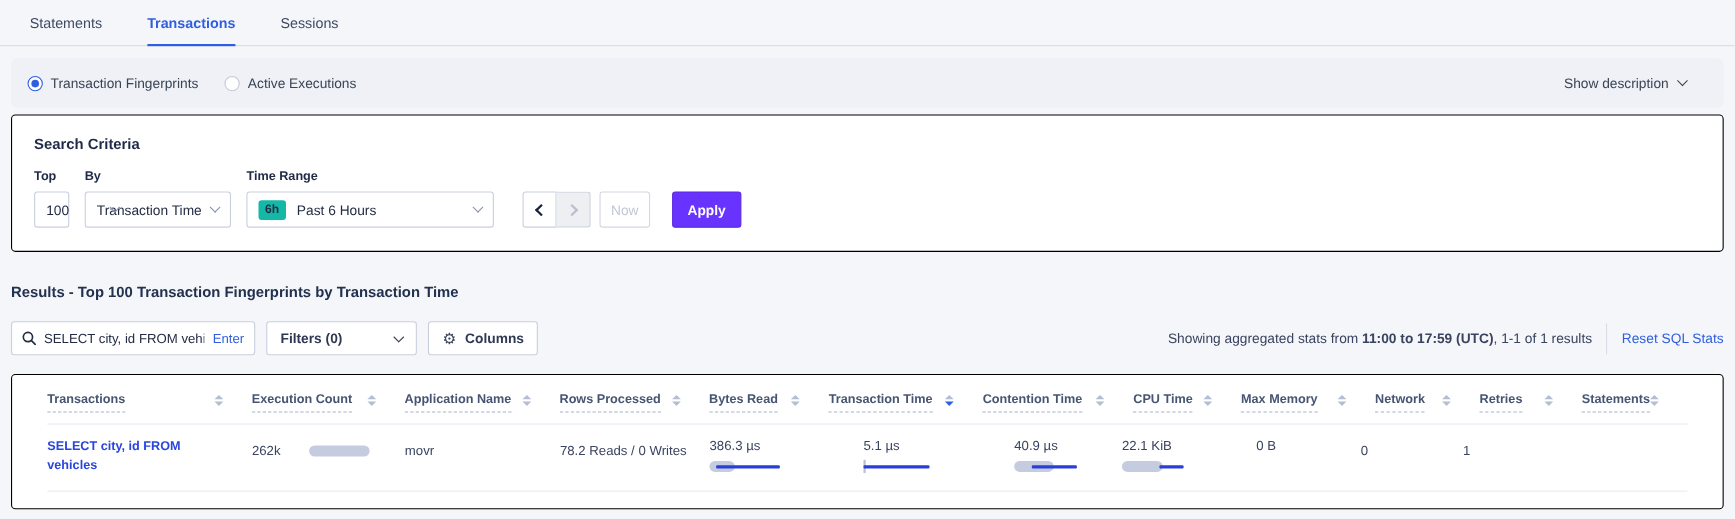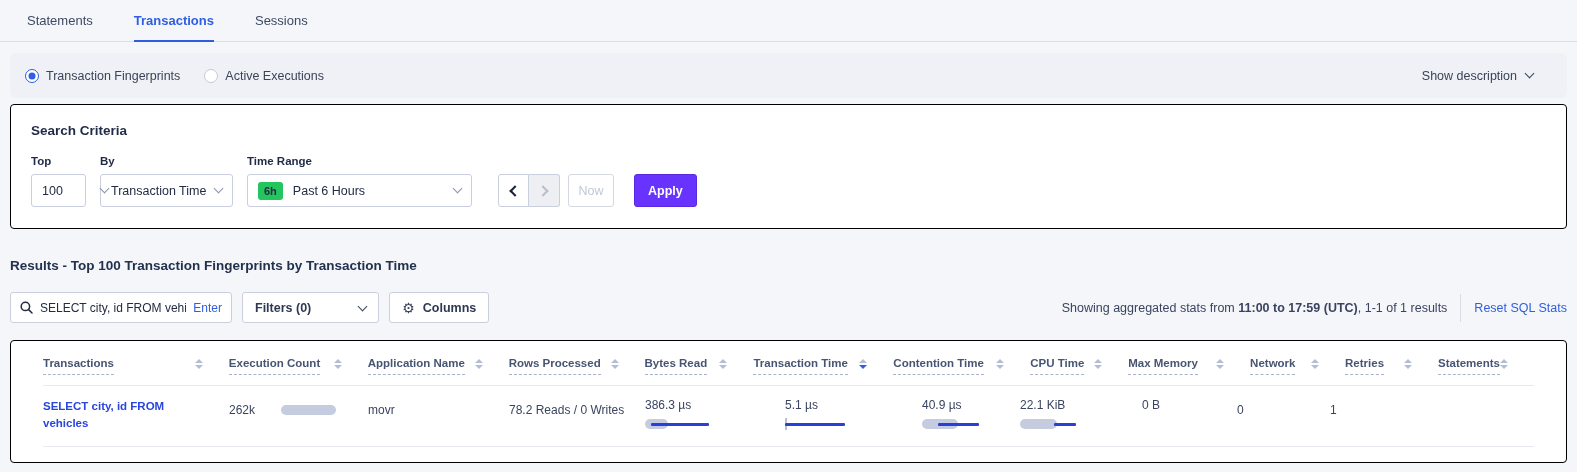--- a/index.html
+++ b/index.html
@@ -66,25 +66,25 @@
   .sc-title { font-size: 13.5px; font-weight: 700; color: #1f2a46; margin-bottom: 17px; }
   .sc-row { display: flex; align-items: flex-end; }
   .field { display: flex; flex-direction: column; margin-right: 14px; }
   .field-label { font-size: 11.5px; font-weight: 700; color: #1f2a46; margin-bottom: 7px; }
   .select {
     height: 33px; border: 1px solid #c9cfdd; border-radius: 3px; background: #fff;
     display: flex; align-items: center; padding: 0 10px;
     font-size: 12.5px; color: #242c44; cursor: pointer;
   }
   .select .caret { margin-left: auto; }
-  .sel-top { width: 55px; gap: 38px; }
+  .sel-top { width: 32px; gap: 38px; }
   .sel-by { width: 133px; }
   .sel-range { width: 225px; gap: 10px; }
   .badge-6h {
-    background: #22c55e; border-radius: 3px; padding: 3px 6px;
+    background: #14b8a6; border-radius: 3px; padding: 3px 6px;
     font-size: 11px; font-weight: 700; color: #242c44;
   }
   .arrow-group { display: flex; margin-left: 12px; }
   .arrow-btn {
     width: 31px; height: 33px; border: 1px solid #c9cfdd; background: #fff;
     display: flex; align-items: center; justify-content: center; cursor: pointer;
   }
   .arrow-btn.prev { border-radius: 3px 0 0 3px; }
   .arrow-btn.next { border-radius: 0 3px 3px 0; border-left: none; background: #edeff3; }
   .chev { width: 8px; height: 8px; border-left: 2px solid #18213a; border-bottom: 2px solid #18213a; flex: none; }

